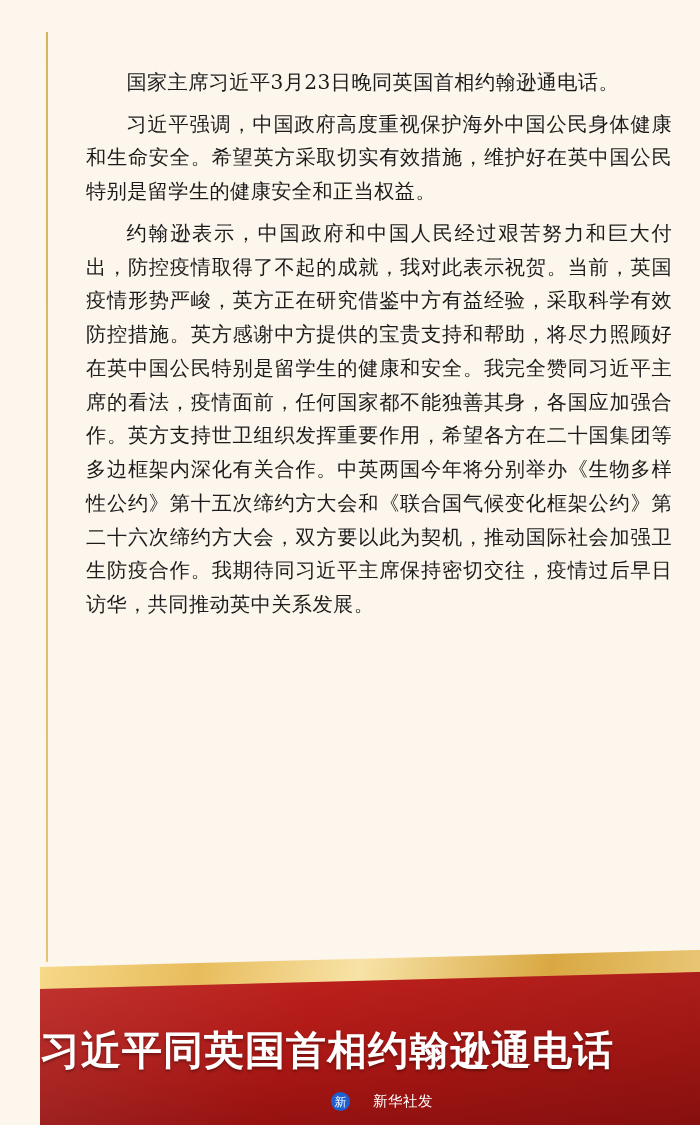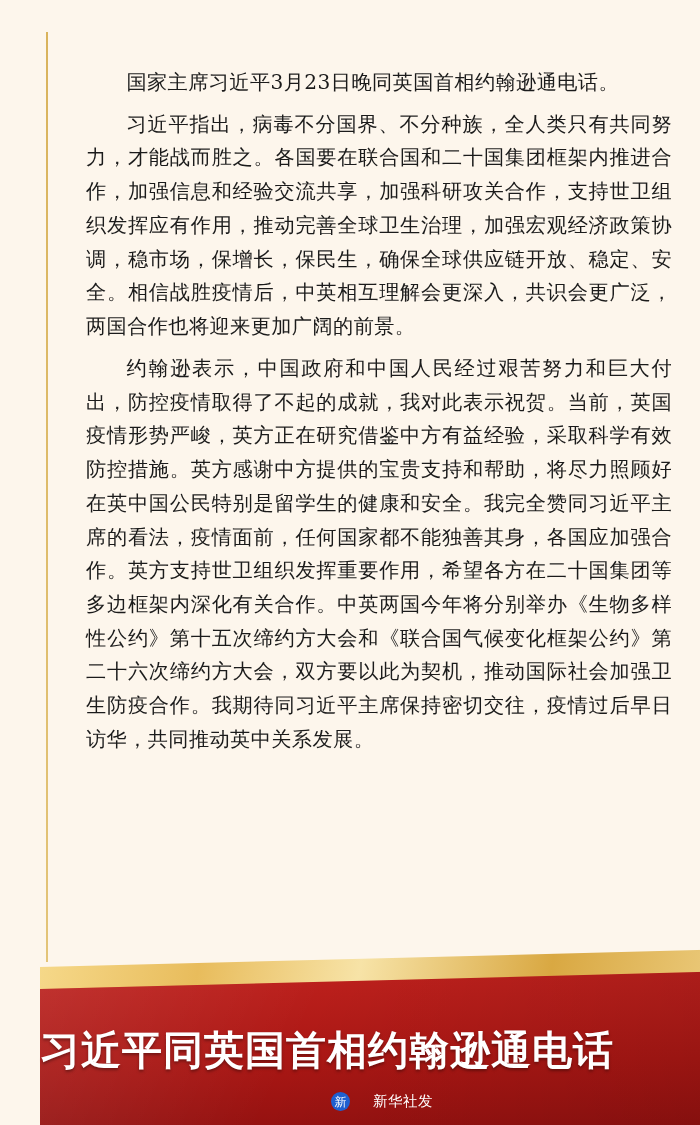--- a/index.html
+++ b/index.html
@@ -128,21 +128,21 @@
 </head>
 <body>
 
 <div class="poster">
 
   <div class="edge-rule"></div>
   <div class="edge-rule right"></div>
 
   <div class="article">
     <p>国家主席习近平3月23日晚同英国首相约翰逊通电话。</p>
-    <p>习近平指出，病毒不分国界、不分种族，全人类只有共同努力，才能战而胜之。各国要在联合国和二十国集团框架内推进合作，加强信息和经验交流共享，加强科研攻关合作，支持世卫组织发挥应有作用，推动完善全球卫生治理，加强宏观经济政策协调，稳市场，保增长，保民生，确保全球供应链开放、稳定、安全。相信战胜疫情后，中英相互理解会更深入，共识会更广泛，两国合作也将迎来更加广阔的前景。</p>
+    <p>习近平强调，中国政府高度重视保护海外中国公民身体健康和生命安全。希望英方采取切实有效措施，维护好在英中国公民特别是留学生的健康安全和正当权益。</p>
     <p>约翰逊表示，中国政府和中国人民经过艰苦努力和巨大付出，防控疫情取得了不起的成就，我对此表示祝贺。当前，英国疫情形势严峻，英方正在研究借鉴中方有益经验，采取科学有效防控措施。英方感谢中方提供的宝贵支持和帮助，将尽力照顾好在英中国公民特别是留学生的健康和安全。我完全赞同习近平主席的看法，疫情面前，任何国家都不能独善其身，各国应加强合作。英方支持世卫组织发挥重要作用，希望各方在二十国集团等多边框架内深化有关合作。中英两国今年将分别举办《生物多样性公约》第十五次缔约方大会和《联合国气候变化框架公约》第二十六次缔约方大会，双方要以此为契机，推动国际社会加强卫生防疫合作。我期待同习近平主席保持密切交往，疫情过后早日访华，共同推动英中关系发展。</p>
   </div>
 
   <div class="banner">
     <div class="banner-gold"></div>
     <div class="banner-red"></div>
     <div class="banner-title">习近平同英国首相约翰逊通电话</div>
     <div class="credit">
       <span class="credit-logo">新</span>
       <span class="credit-text">新华社发</span>

